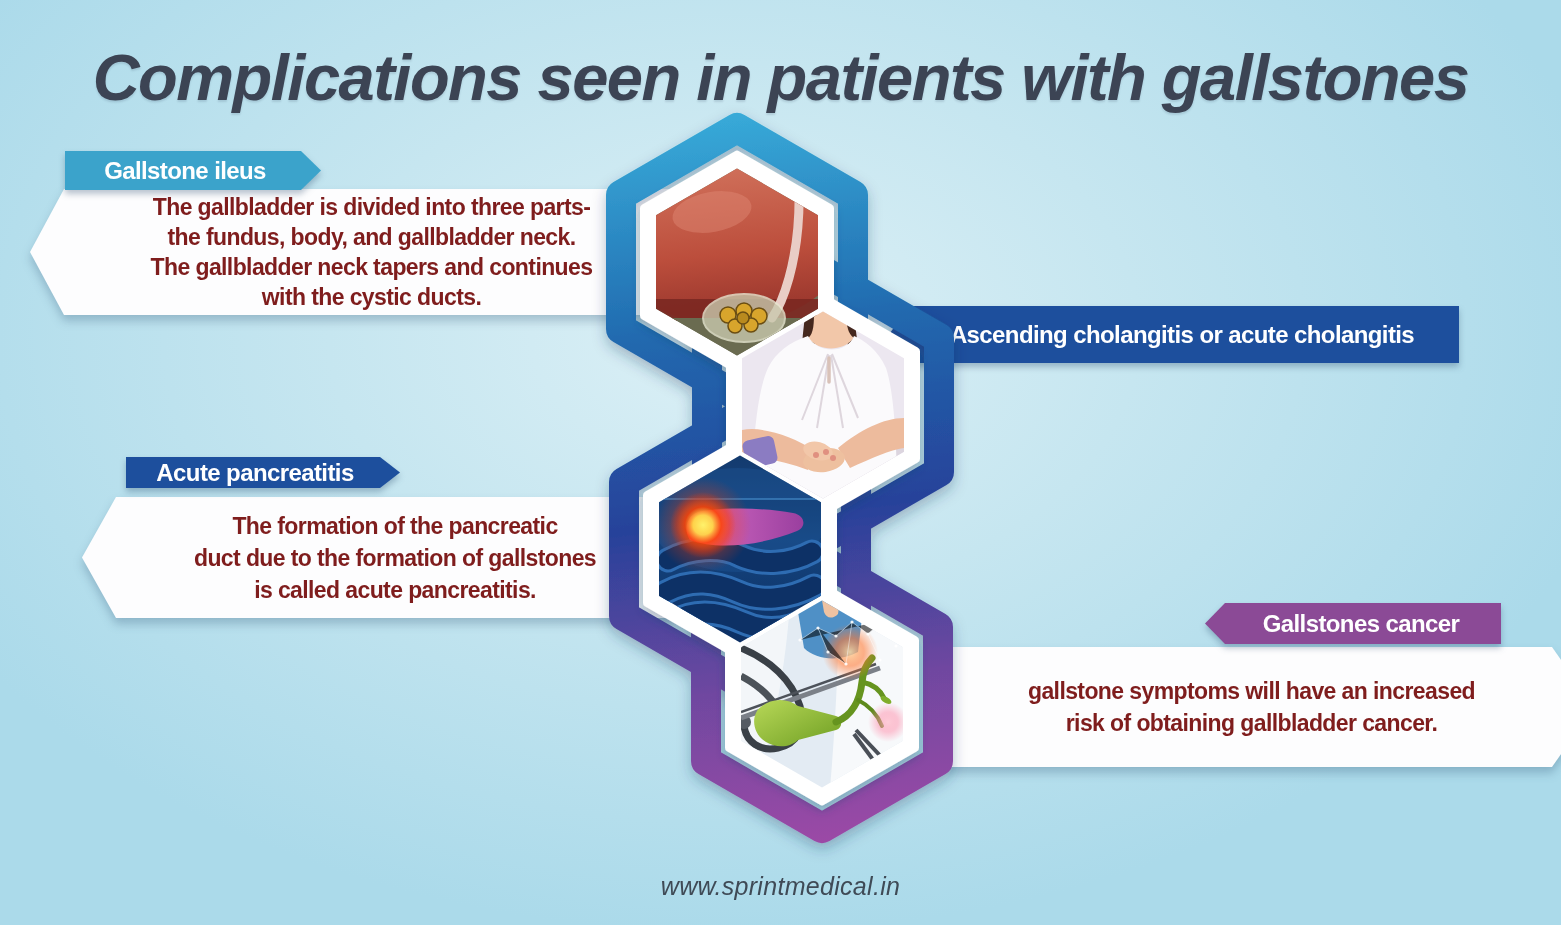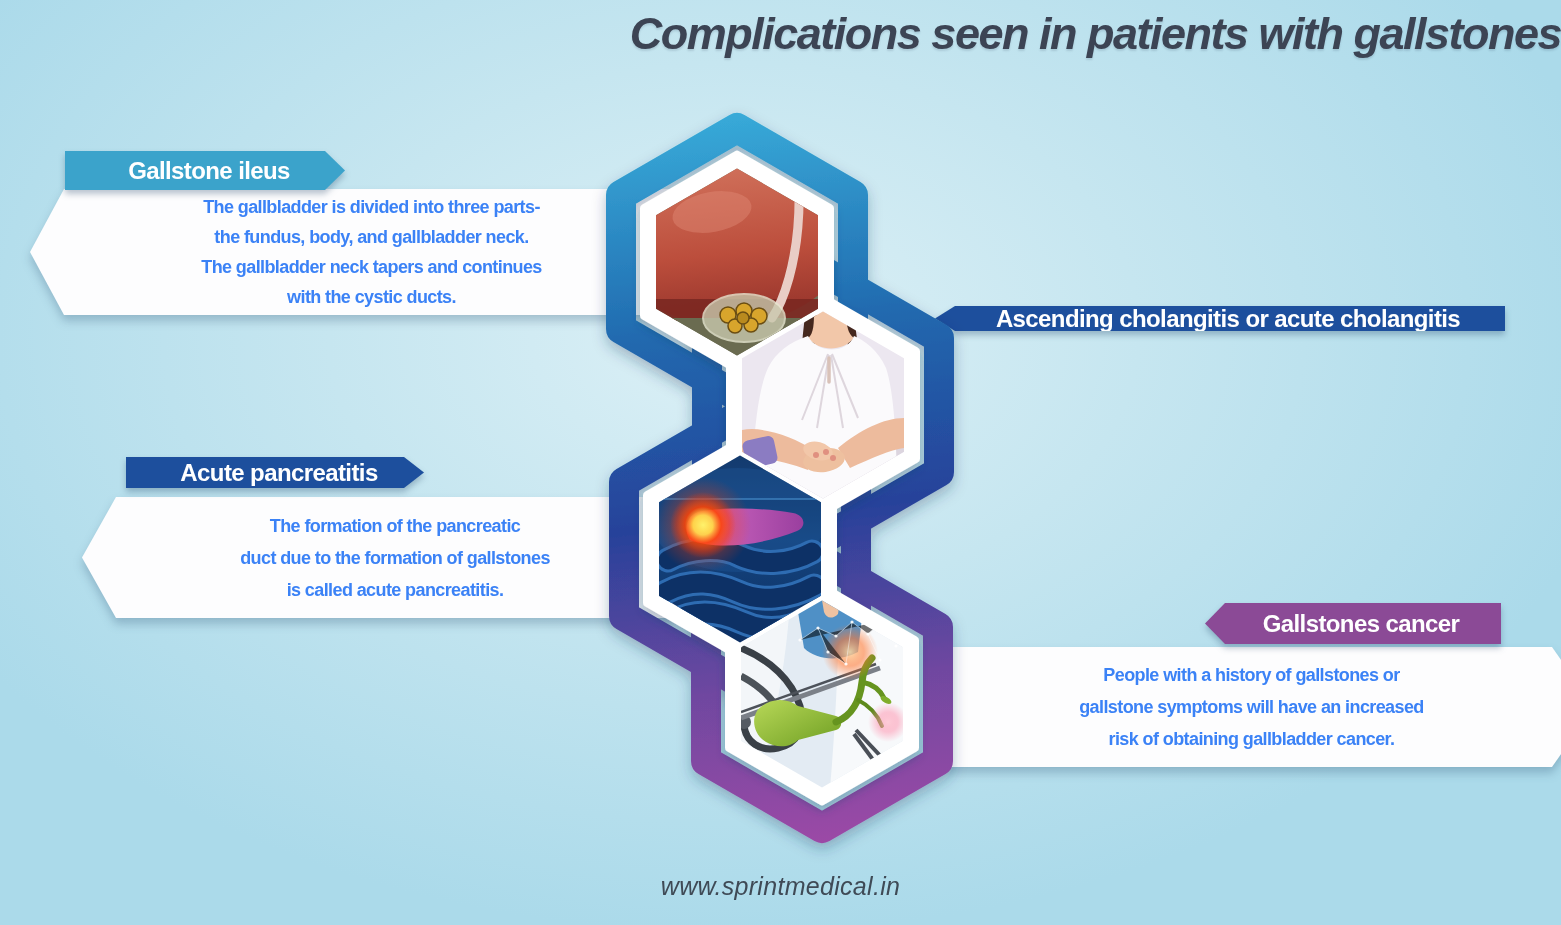--- a/index.html
+++ b/index.html
@@ -4,47 +4,47 @@
 <style>
   html,body{margin:0;padding:0;background:#9fd2e4;}
   #canvas{
     position:relative;width:1561px;height:925px;overflow:hidden;
     background:radial-gradient(ellipse 900px 600px at 47% 36%, #dcf0f6 0%, #c6e6f0 45%, #abdaea 100%);
     font-family:"Liberation Sans", sans-serif;
   }
   .abs{position:absolute;}
   
   #page-title{
-    left:0;top:8px;width:100%;text-align:right;
-    font-size:45px;font-weight:bold;font-style:italic;
+    left:0;top:40px;width:100%;text-align:center;
+    font-size:65px;font-weight:bold;font-style:italic;
     color:#3c4454;letter-spacing:-1.5px;
     text-shadow:0 2px 2px rgba(40,60,90,.15);
   }
   
   .banner-wrap{filter:drop-shadow(0 4px 3px rgba(25,60,95,.3));}
   .banner{
     width:100%;height:100%;display:flex;align-items:center;justify-content:center;
     color:#ffffff;font-weight:bold;font-size:24px;letter-spacing:-.6px;white-space:nowrap;
   }
-  .arrow-right-end{clip-path:polygon(0 0, calc(100% - 20px) 0, 100% 50%, calc(100% - 20px) 100%, 0 100%);padding-right:16px;padding-left:24px;}
+  .arrow-right-end{clip-path:polygon(0 0, calc(100% - 20px) 0, 100% 50%, calc(100% - 20px) 100%, 0 100%);padding-right:16px;}
   .arrow-left-end{clip-path:polygon(20px 0, 100% 0, 100% 100%, 20px 100%, 0 50%);padding-left:16px;}
   .accent-lightblue{background:#3ba3cb;}
   .accent-darkblue{background:#1d4f9d;}
   .accent-purple{background:#8b4a96;}
   
   .box-wrap{filter:drop-shadow(0 6px 5px rgba(25,60,95,.25));}
   .callout-box{
     width:100%;height:100%;background:#fdfdfe;
     display:flex;flex-direction:column;justify-content:center;
   }
   .point-left{clip-path:polygon(34px 0, 100% 0, 100% 100%, 34px 100%, 0 50%);padding-left:44px;padding-right:10px;}
   .point-right{clip-path:polygon(0 0, calc(100% - 42px) 0, 100% 50%, calc(100% - 42px) 100%, 0 100%);padding-left:14px;padding-right:50px;}
   .box-line{
-    text-align:center;font-weight:bold;font-size:18px;line-height:30px;
-    color:#3b82f6;letter-spacing:-.6px;white-space:nowrap;
+    text-align:center;font-weight:bold;font-size:23px;line-height:30px;
+    color:#7f1d1d;letter-spacing:-.6px;white-space:nowrap;
   }
   .lines3 .box-line{line-height:32px;}
   
   #hex-svg{left:0;top:0;width:1561px;height:925px;pointer-events:none;}
   
   #site-footer{
     left:0;top:872px;width:100%;text-align:center;
     font-size:25px;font-style:italic;color:#3f4a56;letter-spacing:.3px;
   }
 </style>
@@ -60,38 +60,37 @@
       <div class="box-line">The gallbladder is divided into three parts-</div>
       <div class="box-line">the fundus, body, and gallbladder neck.</div>
       <div class="box-line">The gallbladder neck tapers and continues</div>
       <div class="box-line">with the cystic ducts.</div>
     </div>
   </div>
   <div class="abs banner-wrap" style="left:65px;top:151px;width:240px;height:39px;">
     <div class="banner accent-lightblue arrow-right-end">Gallstone ileus</div>
   </div>
 
-  <div class="abs banner-wrap" style="left:935px;top:306px;width:554px;height:25px;">
+  <div class="abs banner-wrap" style="left:889px;top:306px;width:554px;height:57px;">
     <div class="banner accent-darkblue arrow-left-end">Ascending cholangitis or acute cholangitis</div>
   </div>
 
   <div class="abs box-wrap" style="left:82px;top:497px;width:538px;height:121px;">
     <div class="callout-box point-left lines3">
       <div class="box-line">The formation of the pancreatic</div>
       <div class="box-line">duct due to the formation of gallstones</div>
       <div class="box-line">is called acute pancreatitis.</div>
     </div>
   </div>
   <div class="abs banner-wrap" style="left:126px;top:457px;width:258px;height:31px;">
     <div class="banner accent-darkblue arrow-right-end">Acute pancreatitis</div>
   </div>
 
   <div class="abs box-wrap" style="left:945px;top:647px;width:585px;height:120px;">
     <div class="callout-box point-right lines3">
-      <div class="box-line">People with a history of gallstones or</div>
       <div class="box-line">gallstone symptoms will have an increased</div>
       <div class="box-line">risk of obtaining gallbladder cancer.</div>
     </div>
   </div>
   <div class="abs banner-wrap" style="left:1205px;top:603px;width:280px;height:41px;">
     <div class="banner accent-purple arrow-left-end">Gallstones cancer</div>
   </div>
 
   <svg id="hex-svg" class="abs" viewBox="0 0 1561 925">
     <defs>

